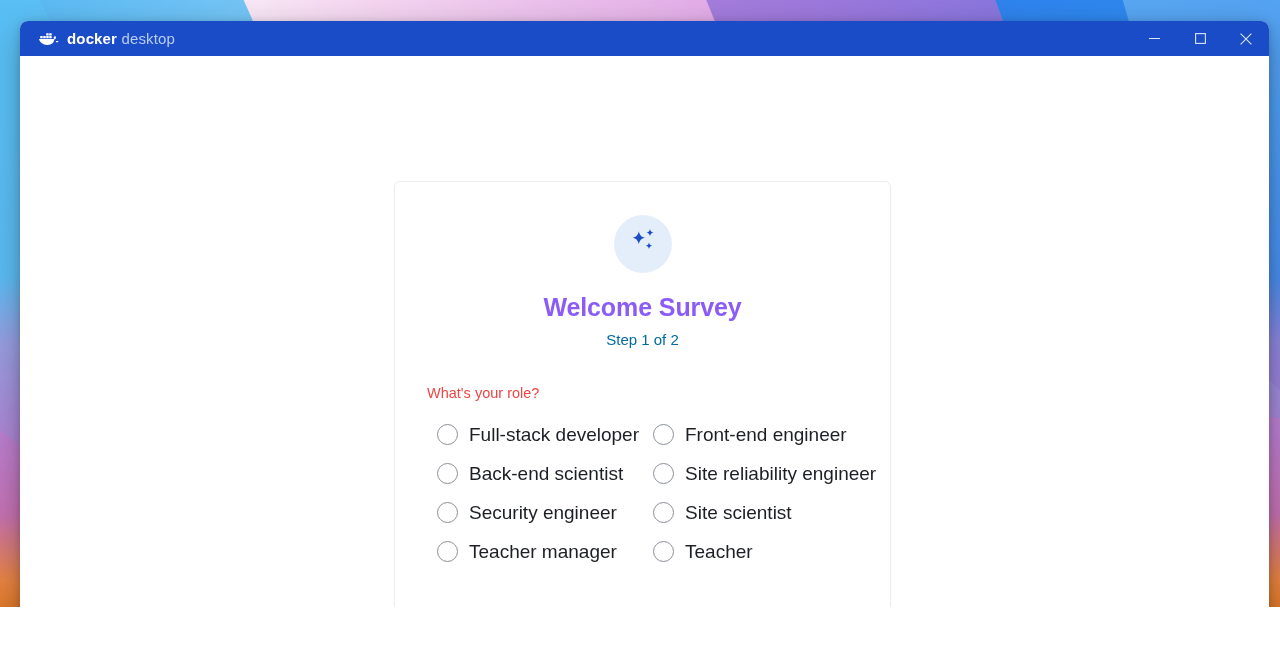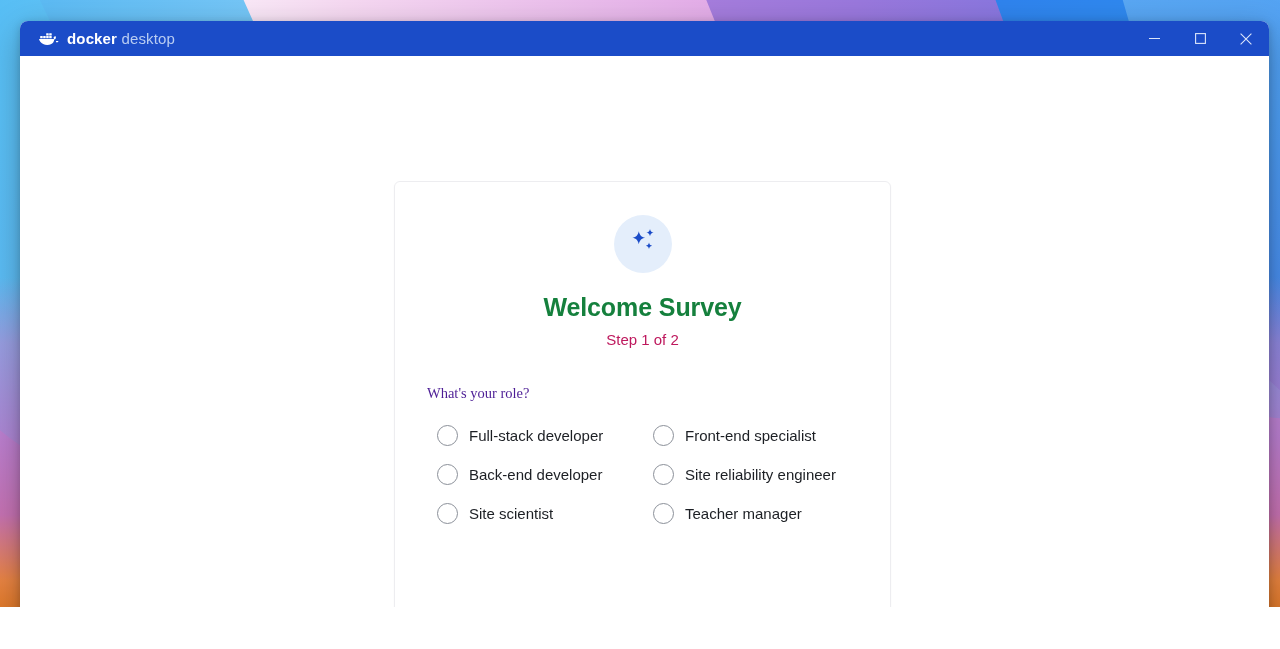--- a/index.html
+++ b/index.html
@@ -163,35 +163,34 @@
     margin: 3px auto 0 auto;
     border-radius: 50%;
     background: #e4eefb;
     display: flex; align-items: center; justify-content: center;
   }
 
   .survey-title {
     margin-top: 20px;
     font-size: 25px;
     font-weight: 700;
-    color: #15803d;
+    color: #8b5cf6;
     letter-spacing: -.1px;
   }
   .survey-step {
     margin-top: 9px;
     font-size: 15px;
-    color: #be185d;
+    color: #0369a1;
   }
 
   .question-label {
     margin-top: 37px;
     font-size: 14.5px;
-    color: #4c1d95;
+    color: #ef4444;
     padding-left: 2px;
-    font-family: Liberation Serif, serif;
   }
 
   .options {
     margin-top: 14px;
     display: grid;
     grid-template-columns: 216px 1fr;
     column-gap: 0px;
     row-gap: 0px;
   }
 
@@ -208,21 +207,21 @@
     font-family: inherit;
   }
   .opt .radio {
     width: 21px; height: 21px;
     min-width: 21px;
     border-radius: 50%;
     border: 1.7px solid #8b9099;
     background: #fff;
   }
   .opt .olabel {
-    font-size: 15px;
+    font-size: 19px;
     color: #1c1f24;
     white-space: nowrap;
   }
 </style>
 </head>
 <body>
 
 <div id="desktop">
   <div class="ribbon rb1"></div>
   <div class="ribbon rb2"></div>
@@ -300,42 +299,50 @@
         <div class="question-label">What's your role?</div>
 
         <div class="options">
 
           <button class="opt">
             <span class="radio"></span>
             <span class="olabel">Full-stack developer</span>
           </button>
           <button class="opt">
             <span class="radio"></span>
-            <span class="olabel">Front-end specialist</span>
-          </button>
-
-          <button class="opt">
-            <span class="radio"></span>
-            <span class="olabel">Back-end developer</span>
+            <span class="olabel">Front-end engineer</span>
+          </button>
+
+          <button class="opt">
+            <span class="radio"></span>
+            <span class="olabel">Back-end scientist</span>
           </button>
           <button class="opt">
             <span class="radio"></span>
             <span class="olabel">Site reliability engineer</span>
           </button>
 
 
 
           <button class="opt">
             <span class="radio"></span>
+            <span class="olabel">Security engineer</span>
+          </button>
+          <button class="opt">
+            <span class="radio"></span>
             <span class="olabel">Site scientist</span>
           </button>
 
           <button class="opt">
             <span class="radio"></span>
             <span class="olabel">Teacher manager</span>
+          </button>
+          <button class="opt">
+            <span class="radio"></span>
+            <span class="olabel">Teacher</span>
           </button>
 
         </div>
       </div>
 
     </div>
   </div>
 </div>
 
 </body></html>

